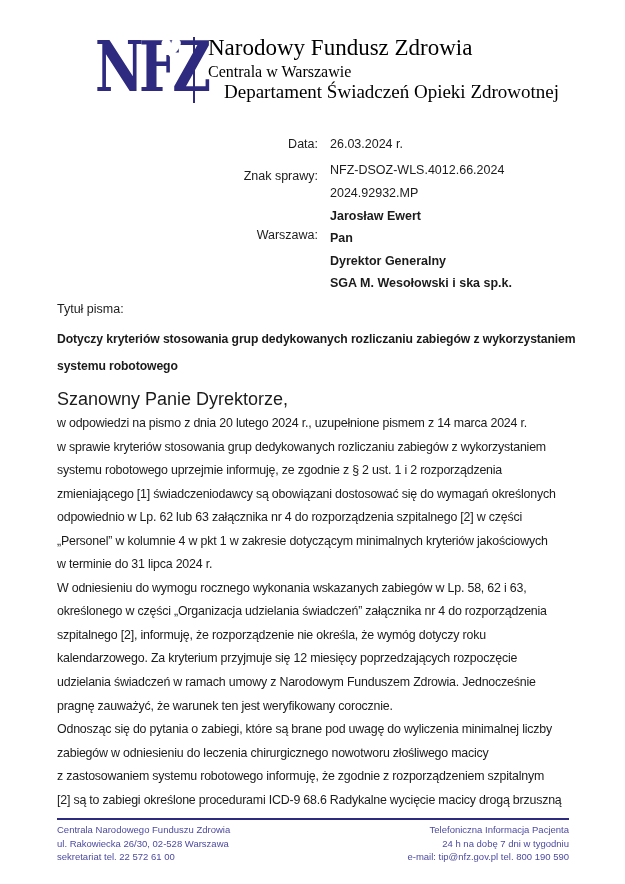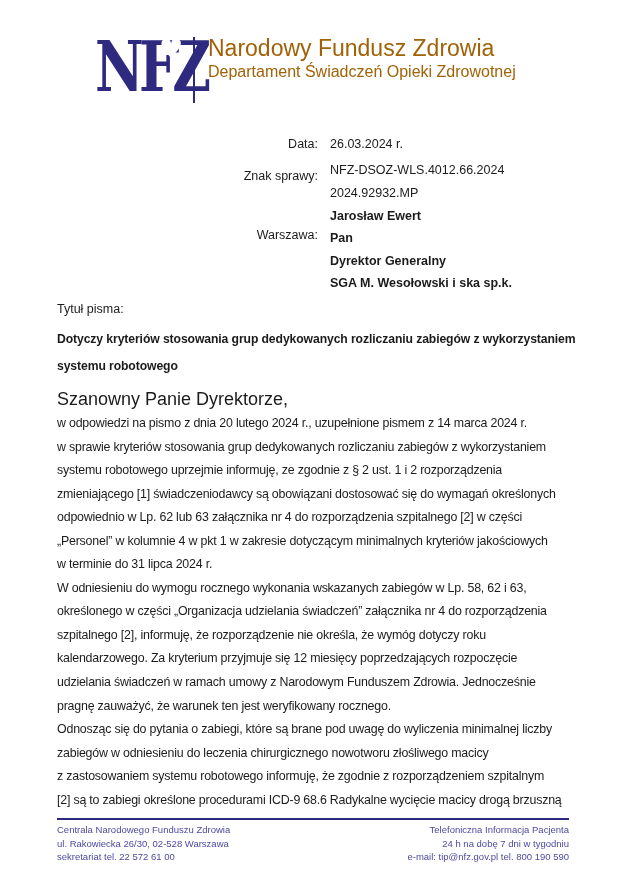--- a/index.html
+++ b/index.html
@@ -14,24 +14,24 @@
   .logo-text {
     font-family:"DejaVu Serif", serif; font-weight:700; font-size:70px; line-height:70px;
     color:#2d2a80; letter-spacing:-6px; transform:scaleX(0.76); transform-origin:left top;
     position:relative;
   }
   .logo-heart {
     position:absolute; left:64px; top:3px; font-size:27px; line-height:27px;
     color:#ffffff; font-family:"DejaVu Sans", sans-serif;
   }
   .header-divider { position:absolute; left:193px; top:37px; width:2px; height:66px; background:#2d2a80; }
-  .header-text { position:absolute; left:208px; top:35px; font-family:Liberation Sans, sans-serif; color:#a16207; }
+  .header-text { position:absolute; left:208px; top:35px; font-family:Liberation Serif, serif; color:#000000; }
   .org-name  { font-size:23px; line-height:26px; }
   .org-unit1 { font-size:16px; line-height:19px; margin-top:1px; }
-  .org-unit2 { font-size:16px; line-height:17px; margin-top:2px; }
+  .org-unit2 { font-size:19px; line-height:17px; margin-top:2px;margin-left:16px; }
 
   
   .meta-label { position:absolute; left:100px; width:218px; text-align:right; font-size:12.5px; }
   .lbl-date { top:137px; } .lbl-case { top:169px; } .lbl-addr { top:228px; }
   .meta-value { position:absolute; left:330px; font-size:12.5px; }
   .val-date { top:137px; }
   .val-case { top:159px; line-height:22.5px; }
   .val-addr { top:205px; line-height:22.4px; font-weight:bold; }
 
   
@@ -52,20 +52,21 @@
 
 <div class="page">
 
   <div class="logo-block">
     <div class="logo-text">NFZ</div>
     <span class="logo-heart">♥</span>
   </div>
   <div class="header-divider"></div>
   <div class="header-text">
     <div class="org-name">Narodowy Fundusz Zdrowia</div>
+    <div class="org-unit1">Centrala w Warszawie</div>
     <div class="org-unit2">Departament Świadczeń Opieki Zdrowotnej</div>
   </div>
 
   <div class="meta-label lbl-date">Data:</div>
   <div class="meta-value val-date">26.03.2024 r.</div>
 
   <div class="meta-label lbl-case">Znak sprawy:</div>
   <div class="meta-value val-case">
     <div>NFZ-DSOZ-WLS.4012.66.2024</div>
     <div>2024.92932.MP</div>
@@ -90,21 +91,21 @@
     <div>systemu robotowego uprzejmie informuję, ze zgodnie z § 2 ust. 1 i 2 rozporządzenia</div>
     <div>zmieniającego [1] świadczeniodawcy są obowiązani dostosować się do wymagań określonych</div>
     <div>odpowiednio w Lp. 62 lub 63 załącznika nr 4 do rozporządzenia szpitalnego [2] w części</div>
     <div>„Personel” w kolumnie 4 w pkt 1 w zakresie dotyczącym minimalnych kryteriów jakościowych</div>
     <div>w terminie do 31 lipca 2024 r.</div>
     <div>W odniesieniu do wymogu rocznego wykonania wskazanych zabiegów w Lp. 58, 62 i 63,</div>
     <div>określonego w części „Organizacja udzielania świadczeń” załącznika nr 4 do rozporządzenia</div>
     <div>szpitalnego [2], informuję, że rozporządzenie nie określa, że wymóg dotyczy roku</div>
     <div>kalendarzowego. Za kryterium przyjmuje się 12 miesięcy poprzedzających rozpoczęcie</div>
     <div>udzielania świadczeń w ramach umowy z Narodowym Funduszem Zdrowia. Jednocześnie</div>
-    <div>pragnę zauważyć, że warunek ten jest weryfikowany rocznego.</div>
+    <div>pragnę zauważyć, że warunek ten jest weryfikowany corocznie.</div>
     <div>Odnosząc się do pytania o zabiegi, które są brane pod uwagę do wyliczenia minimalnej liczby</div>
     <div>zabiegów w odniesieniu do leczenia chirurgicznego nowotworu złośliwego macicy</div>
     <div>z zastosowaniem systemu robotowego informuję, że zgodnie z rozporządzeniem szpitalnym</div>
     <div>[2] są to zabiegi określone procedurami ICD-9 68.6 Radykalne wycięcie macicy drogą brzuszną</div>
   </div>
 
   <div class="footer-rule"></div>
   <div class="footer-left">
     <div>Centrala Narodowego Funduszu Zdrowia</div>
     <div>ul. Rakowiecka 26/30, 02-528 Warszawa</div>

